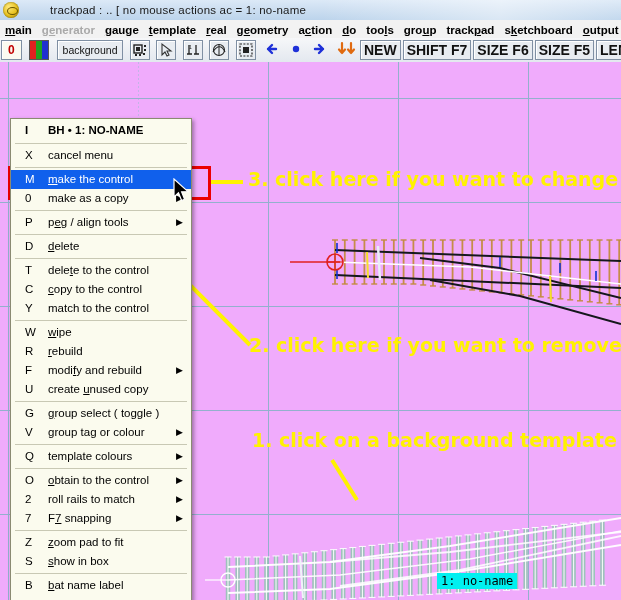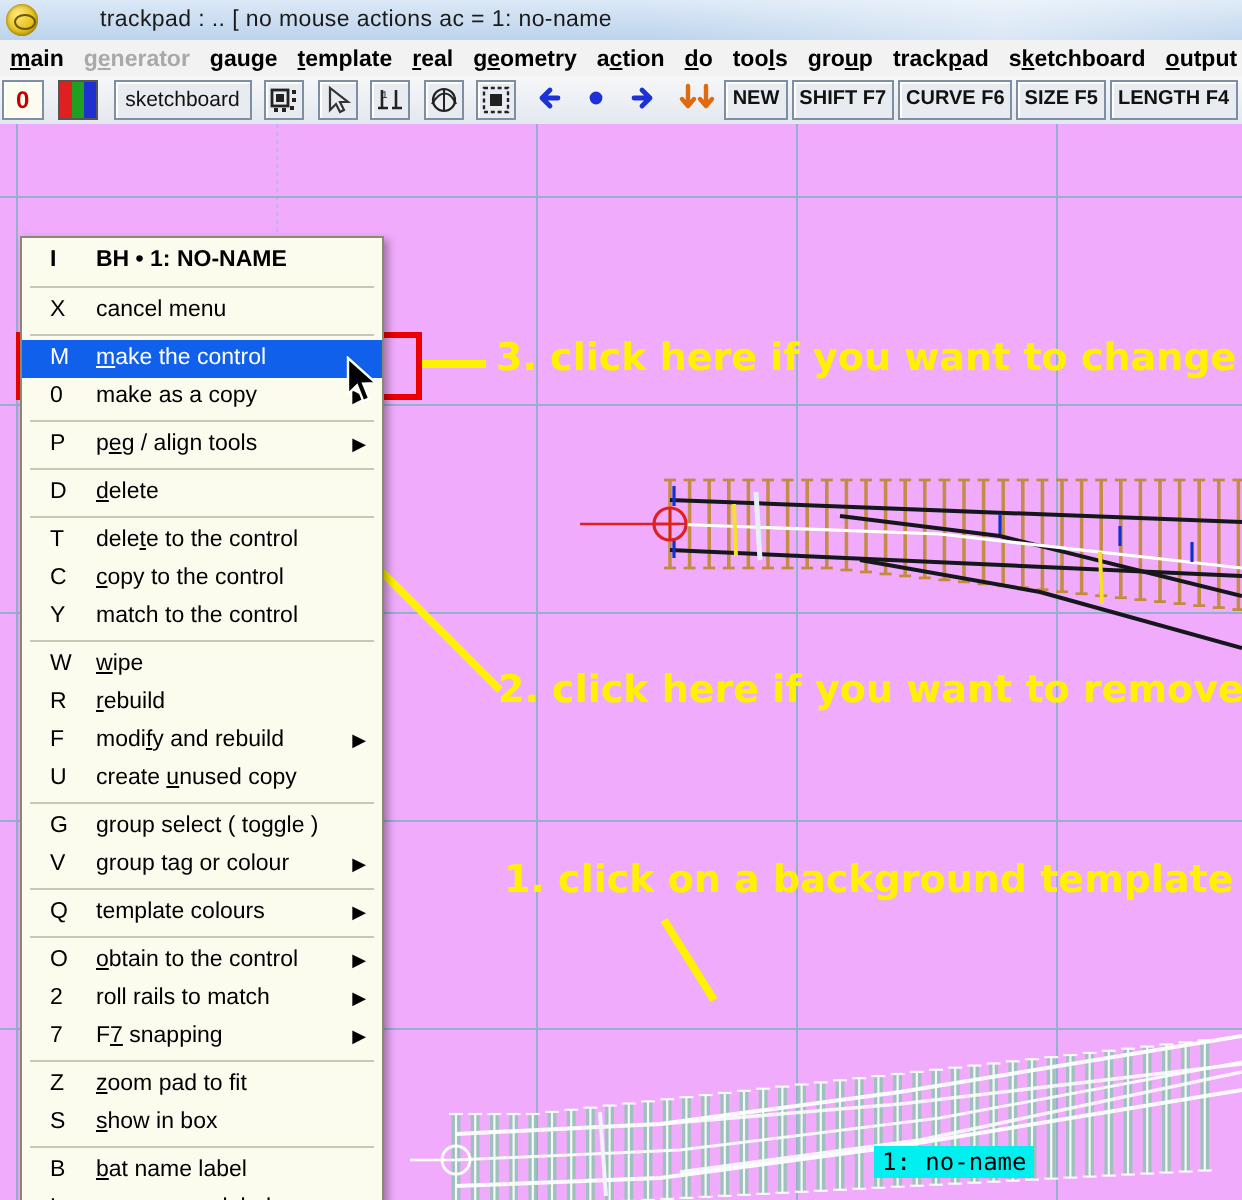--- a/index.html
+++ b/index.html
@@ -54,21 +54,21 @@
     position:absolute;left:0;top:38px;width:621px;height:24px;
     background:linear-gradient(to bottom,#f6f7f9 0%,#e3e8ef 100%);
     border-bottom:1px solid #8fa8c4;
     white-space:nowrap;overflow:hidden;
   }
   .tb-btn{
     display:inline-block;vertical-align:top;margin:2px 1px 0 1px;
     height:18px;line-height:18px;
     border:1px solid #7f8fa3;background:#e8ecf1;
     box-shadow:inset 1px 1px 0 #ffffff;
-    font-size:10px;font-weight:bold;color:#111;
+    font-size:14px;font-weight:bold;color:#111;
     padding:0 3px;text-align:center;cursor:default;
   }
   .tb-btn.num{color:#c00000;font-size:12px;font-weight:bold;padding:0 6px;background:#fbfbf0;}
   .tb-btn.wordy{font-size:10.5px;font-weight:normal;padding:0 5px;}
   .tb-ico{
     display:inline-block;vertical-align:top;margin:2px 1px 0 1px;
     width:18px;height:18px;position:relative;
     border:1px solid #7f8fa3;background:#e8ecf1;
     box-shadow:inset 1px 1px 0 #ffffff;cursor:default;
   }
@@ -137,21 +137,21 @@
   <div class="tb-deco"></div>
   <div id="app-icon"></div>
   <div id="title-text">trackpad : ..   [ no mouse actions ac =   1: no-name</div>
 </div>
 
 <div id="menubar"><span class="mi"><u>m</u>ain</span><span class="mi dim">g<u>e</u>nerator</span><span class="mi"><u>g</u>auge</span><span class="mi"><u>t</u>emplate</span><span class="mi"><u>r</u>eal</span><span class="mi">g<u>e</u>ometry</span><span class="mi">a<u>c</u>tion</span><span class="mi"><u>d</u>o</span><span class="mi">too<u>l</u>s</span><span class="mi">gro<u>u</u>p</span><span class="mi">track<u>p</u>ad</span><span class="mi">s<u>k</u>etchboard</span><span class="mi"><u>o</u>utput</span></div>
 
 <div id="toolbar">
   <span class="tb-btn num">0</span>
   <span class="swatch"></span>
-  <span class="tb-btn wordy">sketchboard</span>
+  <span class="tb-btn wordy">background</span>
 
   <span class="tb-ico">
     <svg width="18" height="18" viewBox="0 0 18 18">
       <rect x="3" y="4" width="8" height="8" fill="none" stroke="#222" stroke-width="1.4"></rect>
       <rect x="5" y="6" width="4" height="4" fill="#222"></rect>
       <rect x="12" y="12" width="2" height="2" fill="#222"></rect>
       <rect x="8" y="13" width="2" height="2" fill="#222"></rect>
       <rect x="4" y="13" width="2" height="2" fill="#222"></rect>
       <rect x="13" y="8" width="2" height="2" fill="#222"></rect>
       <rect x="13" y="4" width="2" height="2" fill="#222"></rect>
@@ -196,21 +196,21 @@
     <svg width="18" height="18" viewBox="0 0 18 18">
       <path d="M4 9 L12 9 M12 9 L8 5 M12 9 L8 13" stroke="#1e30d8" stroke-width="2.4" fill="none" stroke-linecap="round" stroke-linejoin="round"></path>
     </svg>
   </span>
   <span class="tb-ico plain">
     <svg width="22" height="18" viewBox="0 0 22 18">
       <path d="M6 3 L6 13 M6 13 L3 9.5 M6 13 L9 9.5" stroke="#e06a10" stroke-width="2.2" fill="none" stroke-linecap="round" stroke-linejoin="round"></path>
       <path d="M15 3 L15 13 M15 13 L12 9.5 M15 13 L18 9.5" stroke="#e06a10" stroke-width="2.2" fill="none" stroke-linecap="round" stroke-linejoin="round"></path>
     </svg>
   </span>
-  <span id="tb-words"><span class="tb-btn">NEW</span><span class="tb-btn">SHIFT F7</span><span class="tb-btn">CURVE F6</span><span class="tb-btn">SIZE F5</span><span class="tb-btn">LENGTH F4</span><span class="tb-btn">ROAM CTRL-F9</span></span>
+  <span id="tb-words"><span class="tb-btn">NEW</span><span class="tb-btn">SHIFT F7</span><span class="tb-btn">SIZE F6</span><span class="tb-btn">SIZE F5</span><span class="tb-btn">LENGTH F4</span><span class="tb-btn">ROAM CTRL-F9</span></span>
 </div>
 
 <div id="canvas">
 
   <div class="gridline-v" style="left:8px;"></div>
   <div class="gridline-v minor" style="left:138px;"></div>
   <div class="gridline-v" style="left:268px;"></div>
   <div class="gridline-v" style="left:398px;"></div>
   <div class="gridline-v" style="left:528px;"></div>
   <div class="gridline-h" style="top:36px;"></div>

